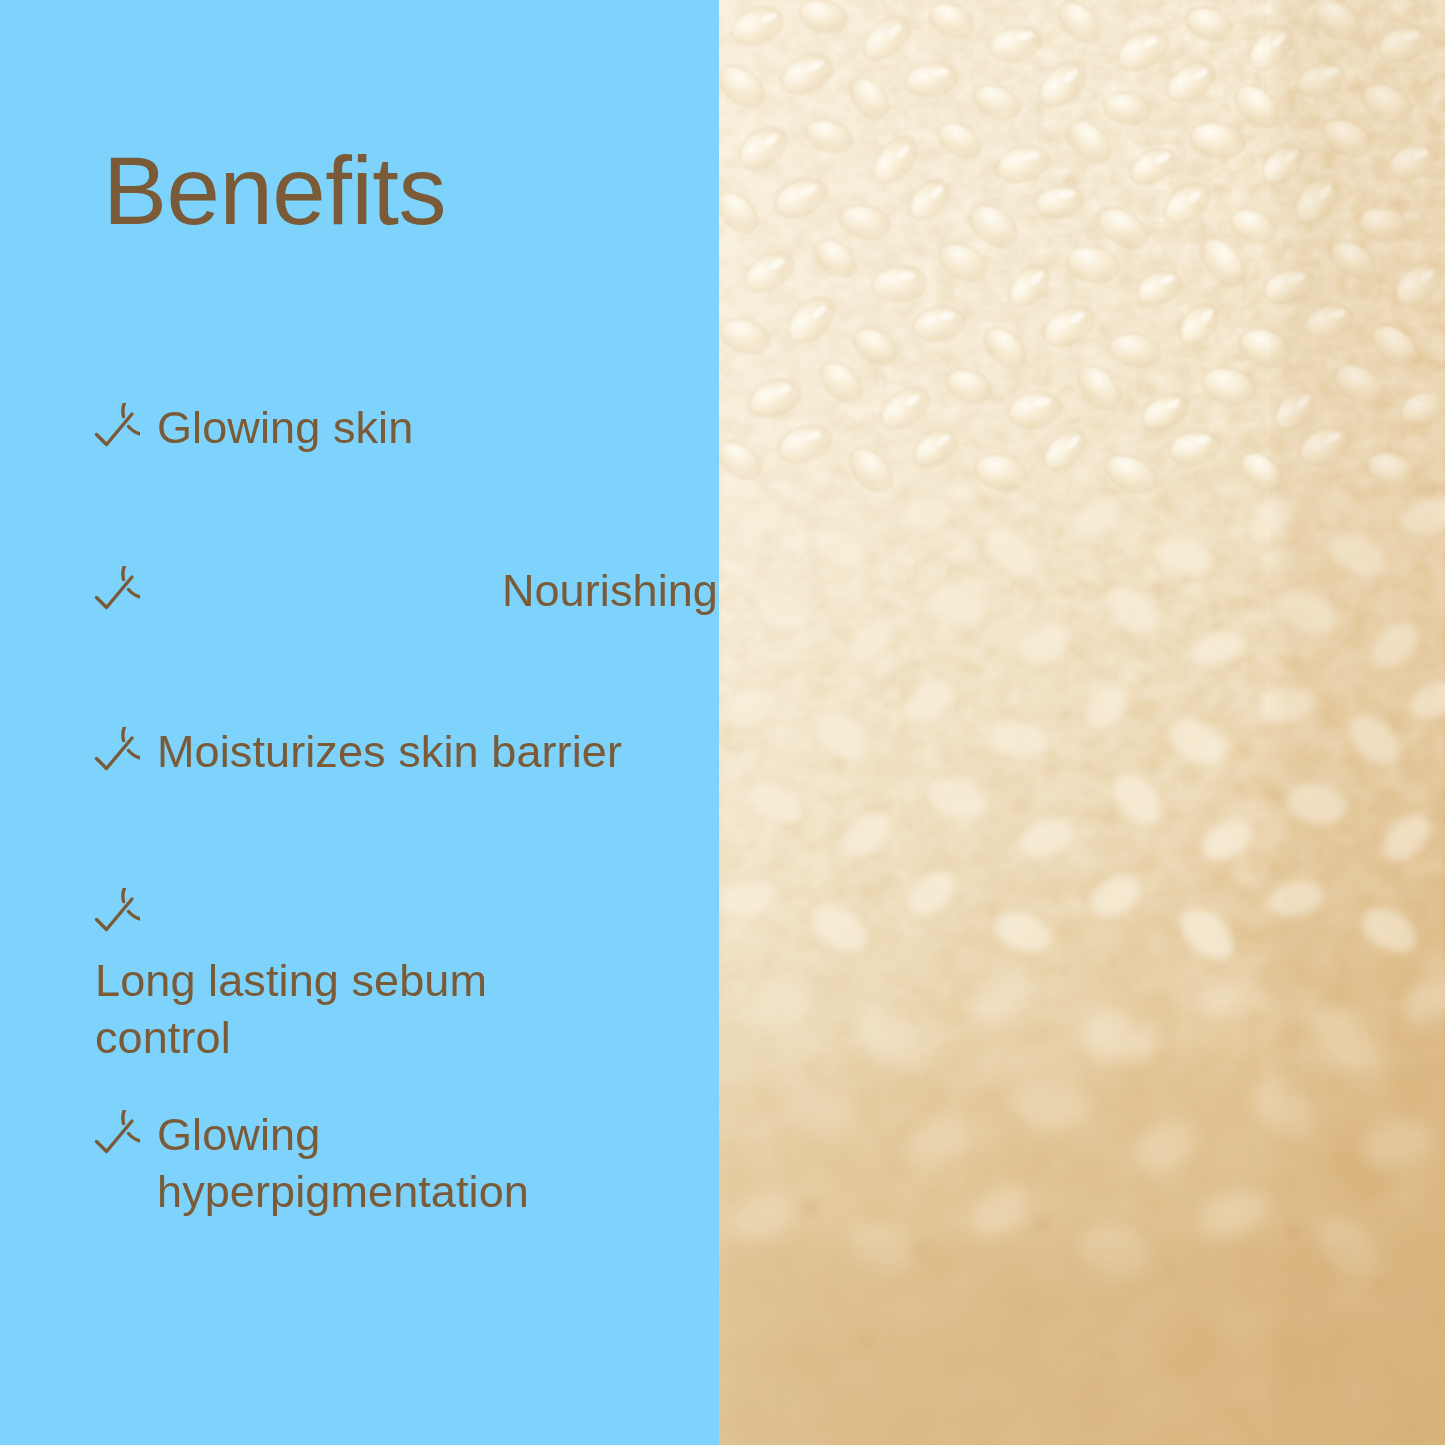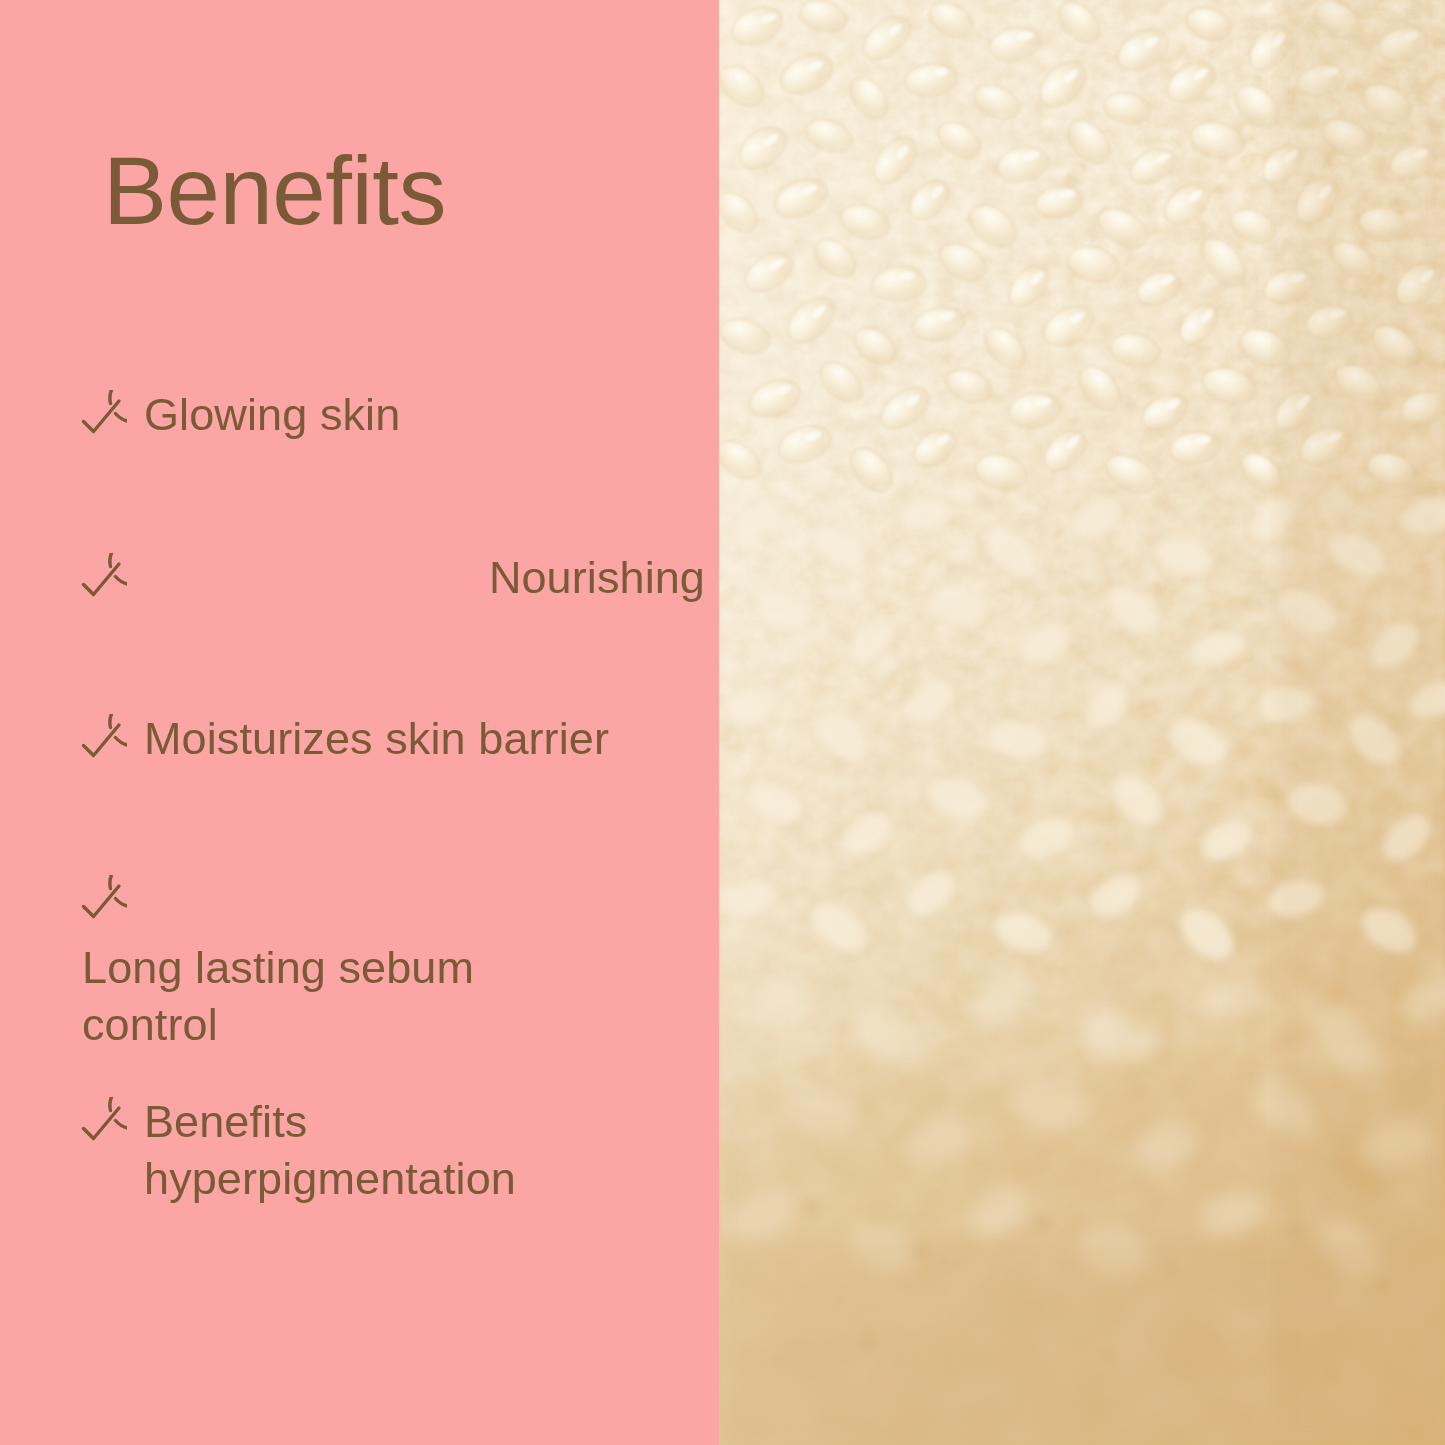--- a/index.html
+++ b/index.html
@@ -16,21 +16,21 @@
     height: 1445px;
     overflow: hidden;
     display: flex;
   }
 
   
   #left-panel {
     position: relative;
     width: 719px;
     height: 1445px;
-    background: #fca5a5;
+    background: #7dd3fc;
     flex: 0 0 719px;
     overflow: hidden;
   }
 
   #page-title {
     position: absolute;
     left: 103px;
     top: 143px;
     font-size: 96px;
     line-height: 1;
@@ -39,21 +39,21 @@
     font-weight: 400;
     white-space: nowrap;
   }
 
   #benefits-list {
     position: absolute;
     left: 62px;
     top: 381px;
     width: 640px;
     list-style: none;
-    margin: 3px;
+    margin: 16px;
     padding: 0;
   }
 
   .benefit-item {
     display: flex;
     align-items: flex-start;
     margin-bottom: 0;
   }
 
   .benefit-icon {
@@ -145,21 +145,21 @@
         <span class="benefit-label" style="max-width:470px;">Long lasting sebum control</span>
       </li>
 
       <li class="benefit-item">
         <span class="benefit-icon">
           <svg viewBox="0 0 62 62" xmlns="http://www.w3.org/2000/svg">
             <path d="M50.5 23.5 A 23 23 0 1 0 45.5 13.5" fill="none" stroke="#7a5a37" stroke-width="3.4" stroke-linecap="round"></path>
             <path d="M18.5 31.5 L 28.5 41.5 L 54 11" fill="none" stroke="#7a5a37" stroke-width="3.4" stroke-linecap="round" stroke-linejoin="round"></path>
           </svg>
         </span>
-        <span class="benefit-label" style="max-width:370px;">Benefits hyperpigmentation</span>
+        <span class="benefit-label" style="max-width:370px;">Glowing hyperpigmentation</span>
       </li>
 
     </ul>
   </div>
 
   <div id="photo-panel">
     <svg viewBox="0 0 726 1445" xmlns="http://www.w3.org/2000/svg" preserveAspectRatio="none">
       <defs>
 
         <linearGradient id="baseGrad" x1="0" y1="0" x2="0.35" y2="1">

